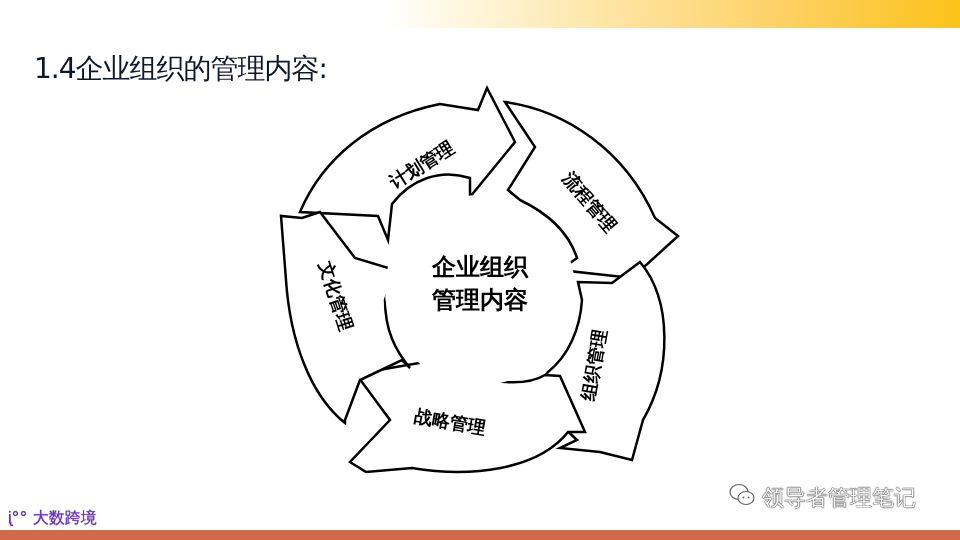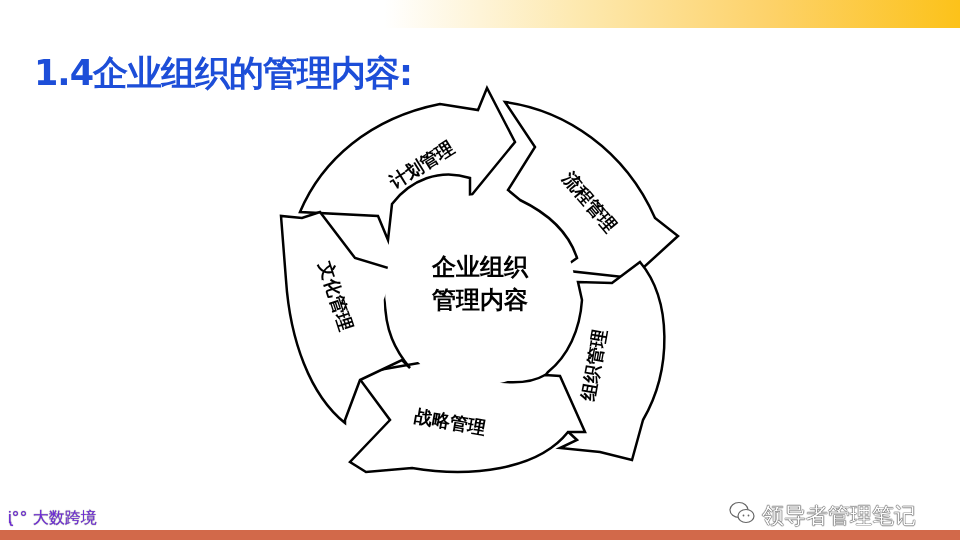--- a/index.html
+++ b/index.html
@@ -1,23 +1,23 @@
 <!DOCTYPE html>
 <html><head>
 <meta charset="utf-8">
 <style>
   html,body{margin:0;padding:0;}
   body{width:960px;height:540px;position:relative;overflow:hidden;background:#ffffff;font-family:"DejaVu Sans",sans-serif;}
   .topband{position:absolute;left:0;top:0;width:960px;height:28px;
     background:linear-gradient(90deg,#ffffff 0%,#ffffff 40%,#fde9b0 60%,#fdd26a 80%,#fcc21a 100%);}
-  .title{position:absolute;left:34px;top:50px;font-size:35px;font-weight:bold;color:#1d4ed8;letter-spacing:-1px;}
+  .title{position:absolute;left:34px;top:50px;font-size:28px;font-weight:normal;color:#0f172a;letter-spacing:-1px;}
   .bottomband{position:absolute;left:0;top:530px;width:960px;height:10px;background:#d2694a;}
   .wm-left{position:absolute;left:8px;top:508px;font-size:16px;color:#6d28d9;
     text-shadow:0 0 1px #999,0 0 1px #999;}
-  .wm-right{position:absolute;left:728px;top:500px;display:flex;align-items:center;gap:6px;
+  .wm-right{position:absolute;left:728px;top:482px;display:flex;align-items:center;gap:6px;
     font-size:22px;color:#fff;text-shadow:0 0 1px #333,0 0 1px #333,0 0 1px #333;}
   svg text{font-family:"DejaVu Sans",sans-serif;font-weight:bold;}
 </style>
 </head>
 <body>
 
 <div class="topband"></div>
 
 <div class="title">1.4企业组织的管理内容:</div>
 

